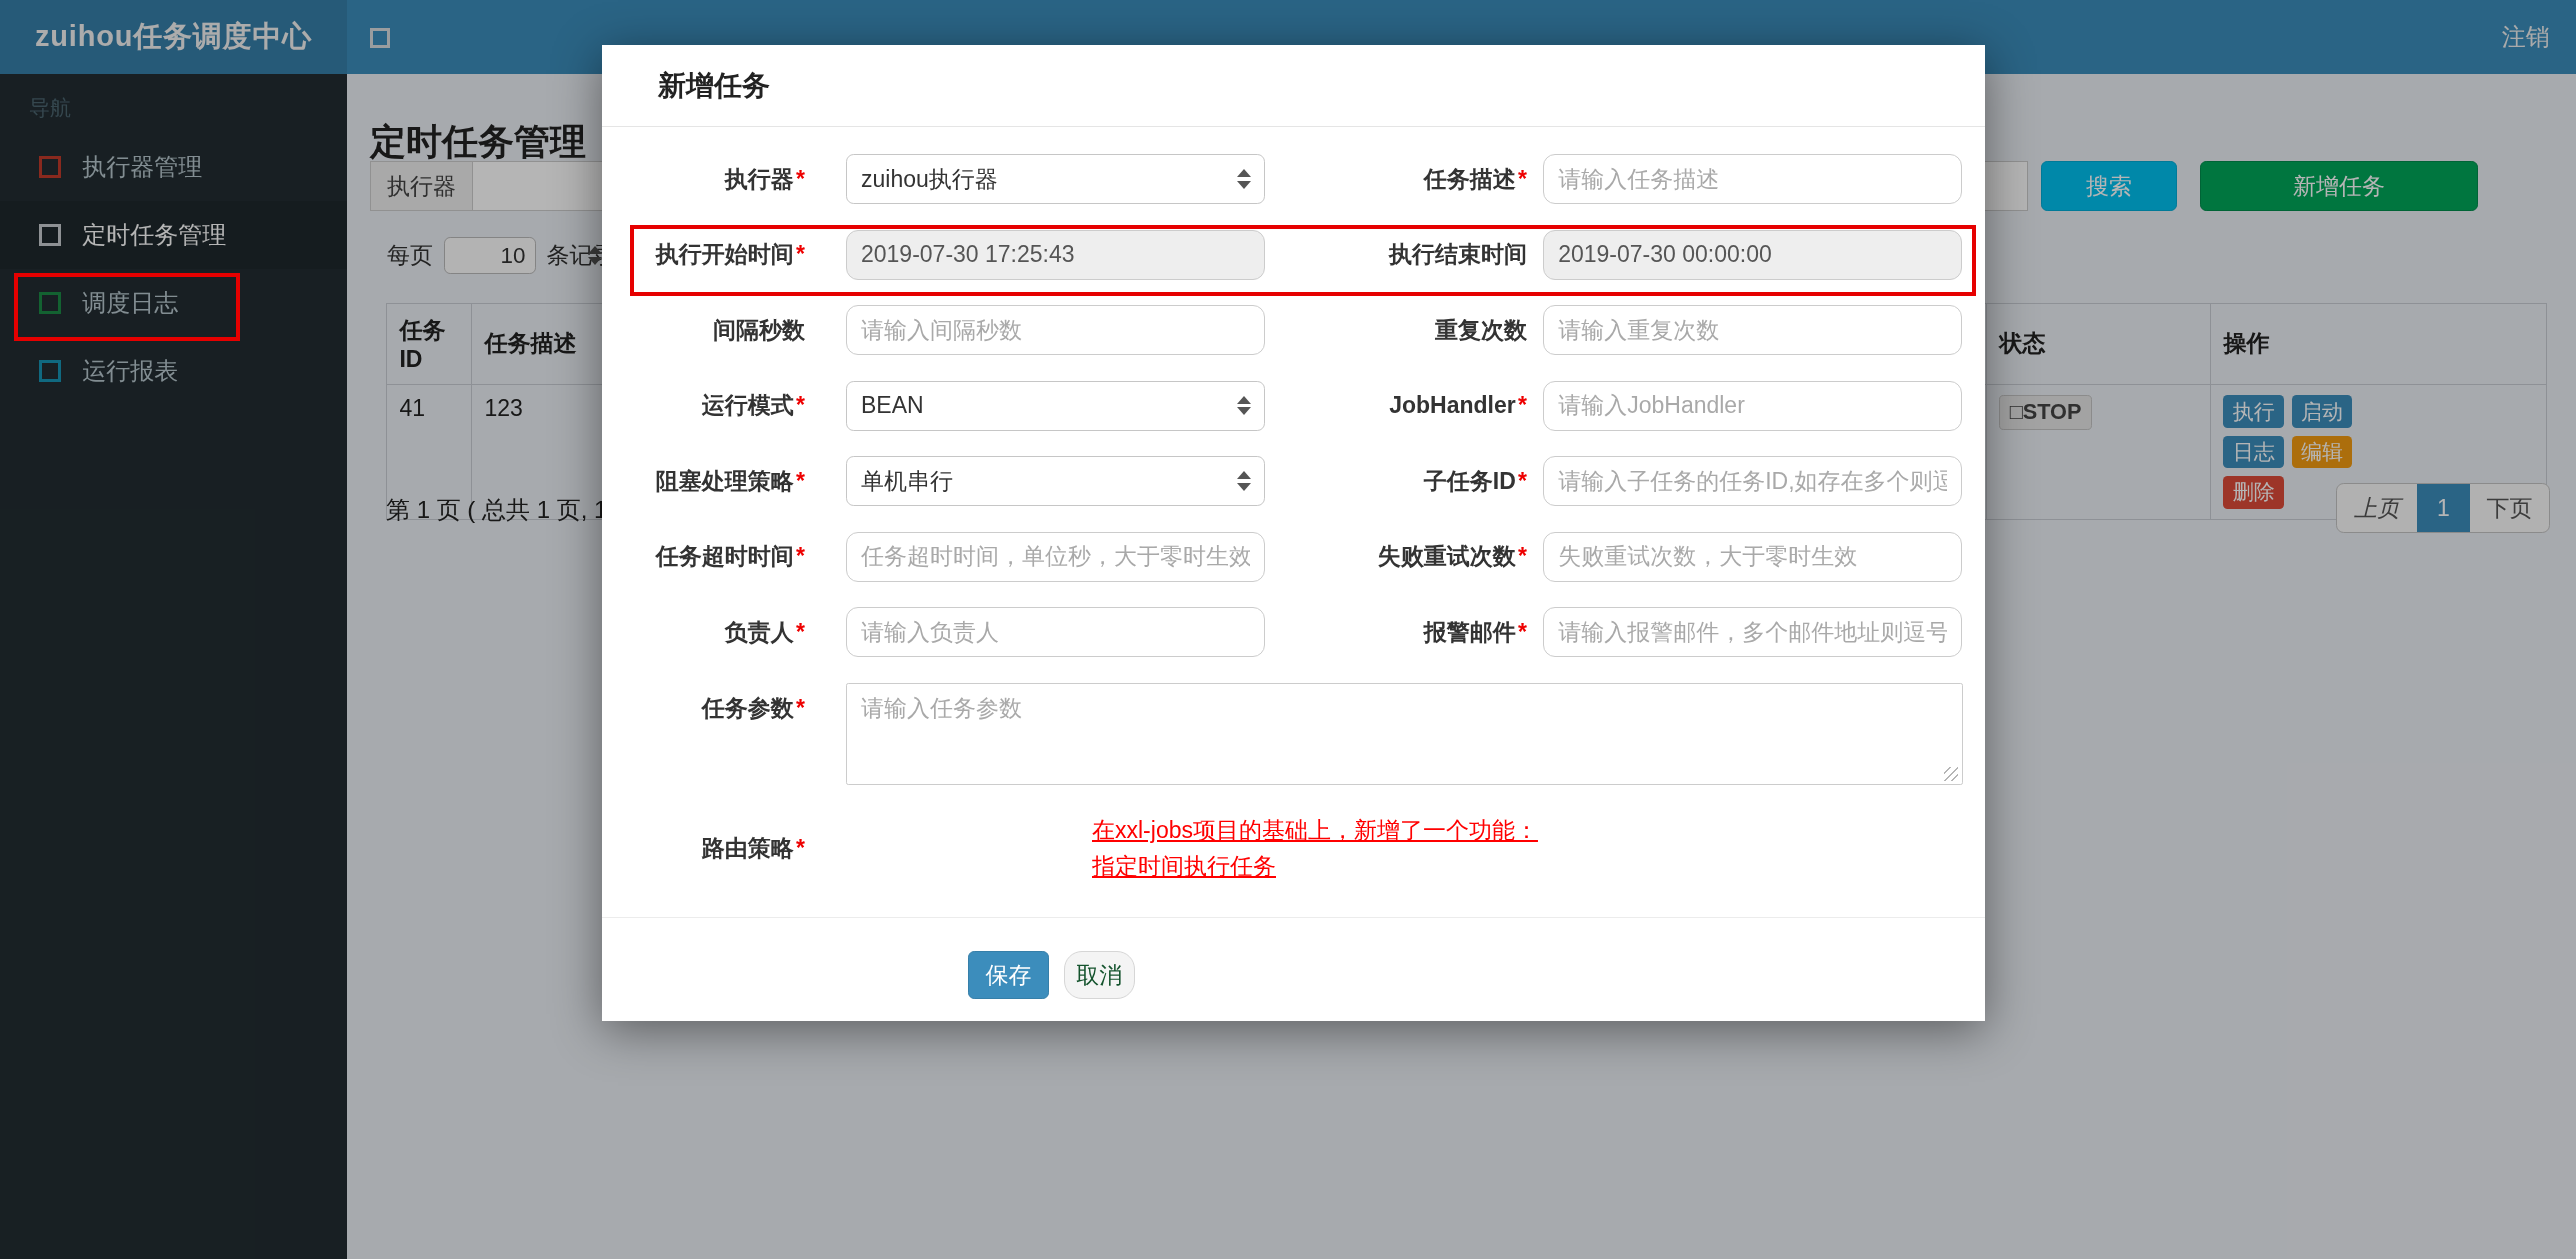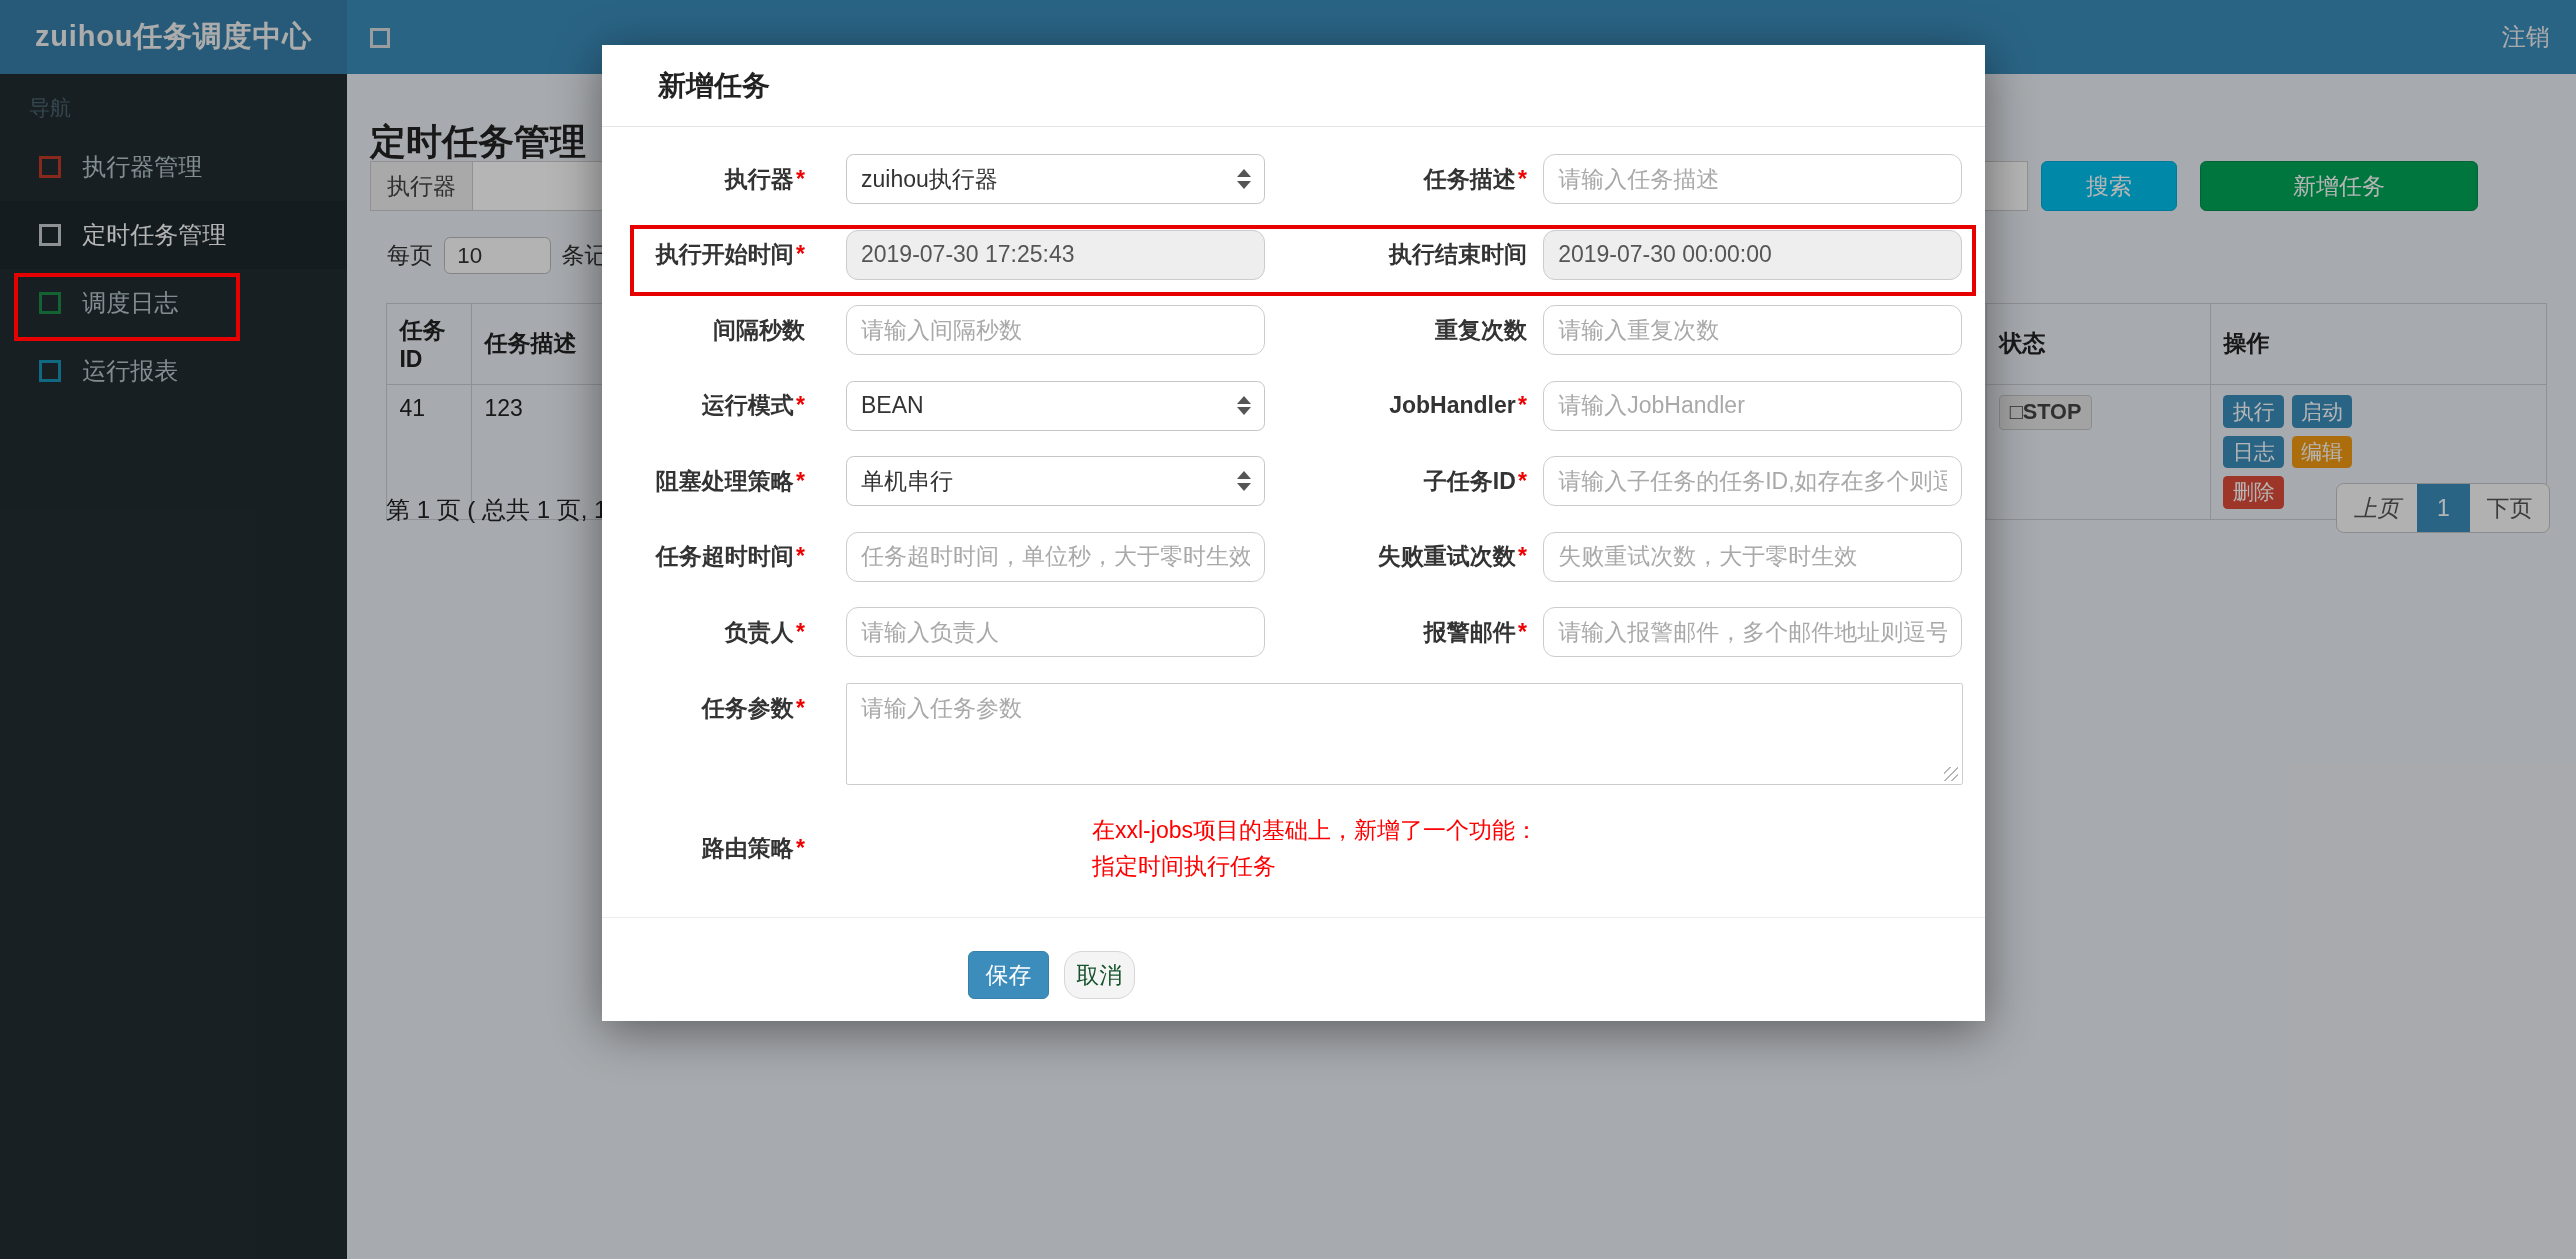--- a/index.html
+++ b/index.html
@@ -23,22 +23,22 @@
   .page-title{position:absolute;left:23px;top:20px;font-size:36px;font-weight:700;color:#222;}
   .addon{position:absolute;left:23px;top:87px;width:103px;height:50px;background:#eee;border:1.5px solid #ccc;
          display:flex;align-items:center;justify-content:center;font-size:23px;color:#444;box-sizing:border-box;}
   .search-input{position:absolute;left:126px;top:87px;width:1555px;height:50px;border:1.5px solid #ccc;border-left:none;
          background:#fff;box-sizing:border-box;font-size:23px;padding:0 12.4px;color:#555;outline:none;}
   .btn{display:flex;align-items:center;justify-content:center;font-size:23px;color:#fff;
        border-radius:6.2px;cursor:pointer;box-sizing:border-box;}
   .btn-search{position:absolute;left:1694px;top:87px;width:136px;height:50px;background:#00c0ef;border:1.5px solid #00acd6;}
   .btn-add{position:absolute;left:1853px;top:87px;width:278px;height:50px;background:#00a65a;border:1.5px solid #008d4c;}
   .perpage{position:absolute;left:40px;top:163px;height:37px;display:flex;align-items:center;font-size:23px;color:#333;}
-  .mini-select{width:107px;height:37px;border:1.5px solid #bbb;border-radius:6.2px;background:#fdfdfd;margin:0 10.8px 0 10.8px;
-       display:flex;align-items:center;justify-content:flex-start;padding:0 9.3px 0 12.4px;font-size:22.4px;color:#333;box-sizing:border-box;cursor:pointer;}
+  .mini-select{width:92px;height:37px;border:1.5px solid #bbb;border-radius:6.2px;background:#fdfdfd;margin:0 10.8px 0 10.8px;
+       display:flex;align-items:center;justify-content:flex-end;padding:0 9.3px 0 12.4px;font-size:22.4px;color:#333;box-sizing:border-box;cursor:pointer;}
   
   .table-wrap{position:absolute;left:39px;top:229px;width:2161px;}
   table{border-collapse:collapse;table-layout:fixed;width:2161px;font-size:23px;}
   th,td{border:1.5px solid #c9cdd3;padding:10.8px 12.4px;text-align:left;vertical-align:top;color:#222;}
   th{font-weight:700;height:26px;vertical-align:middle;}
   td{height:87px;}
   .badge{display:inline-block;background:#e6e6e6;border:0.8px solid #c4c4c4;border-radius:4.6px;
          padding:3.1px 9.3px;font-size:21.7px;font-weight:700;color:#444;}
   .ops{display:flex;flex-wrap:wrap;gap:7.7px;width:193px;}
   .op{padding:2.3px 9.3px;border-radius:4.6px;color:#fff;font-size:21px;cursor:pointer;}
@@ -76,21 +76,21 @@
   .tri-up{width:0;height:0;border-left:7px solid transparent;border-right:7px solid transparent;border-bottom:8.5px solid #555;}
   .tri-down{width:0;height:0;border-left:7px solid transparent;border-right:7px solid transparent;border-top:8.5px solid #555;}
   .frow-ta{align-items:flex-start;}
   .frow-ta .flabel{padding-top:10.8px;}
   .ta{margin-left:41px;width:1117px;height:102px;box-sizing:border-box;border:1.5px solid #ccc;border-radius:2.3px;
       font-size:23px;padding:9.3px 14px;color:#555;resize:none;outline:none;font-family:inherit;
       background:linear-gradient(135deg,transparent 0 50%,transparent 50%);position:relative;}
   .ta-wrap{position:relative;}
   .grip{position:absolute;right:4.6px;bottom:6.2px;width:14px;height:14px;pointer-events:none;
         background:repeating-linear-gradient(135deg,transparent 0 3.9px,#b5b5b5 3.9px 5.4px);}
-  .note{margin-left:287px;width:464px;color:#f00;font-size:23px;line-height:1.55;}
+  .note{margin-left:287px;width:464px;color:#f00;font-size:23px;line-height:1.55;text-decoration:underline;}
   .hr2{border-top:1.5px solid #ececec;margin-top:33px;}
   .modal-footer{display:flex;gap:14.7px;padding:33px 0 0 366px;}
   .btn-save{width:79px;height:46px;background:#3c8dbc;border:1.5px solid #367fa9;border-radius:6.2px;
             color:#fff;font-size:23px;display:flex;align-items:center;justify-content:center;cursor:pointer;}
   .btn-cancel{width:69px;height:46px;background:#f4f4f4;border:1.5px solid #d6d6d6;border-radius:18px;
             color:#14532d;font-size:23px;display:flex;align-items:center;justify-content:center;cursor:pointer;}
   
   .anno{position:absolute;border:4.6px solid #e60000;z-index:200;box-sizing:border-box;}
   .anno-side{left:14px;top:273px;width:226px;height:68px;}
   .anno-row{left:630px;top:225px;width:1346px;height:71px;}

